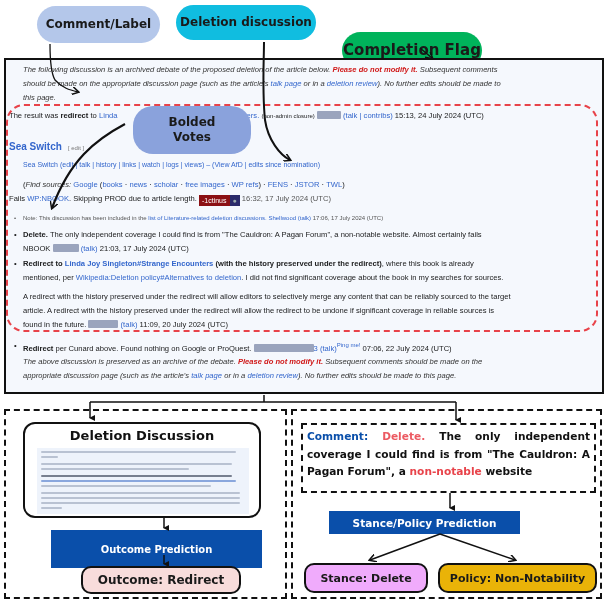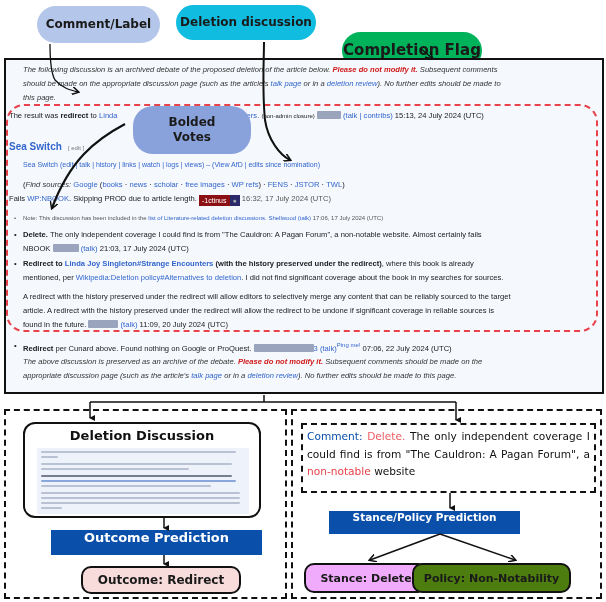--- a/index.html
+++ b/index.html
@@ -51,38 +51,38 @@
     position: absolute; left: 23px; top: 422px; width: 238px; height: 96px;
     border: 2px solid #111; border-radius: 12px; background: #fff;
   }
   #dd-title { position: absolute; left: 0; top: 4px; width: 100%; text-align: center; font-size: 13px; font-weight: bold; color: #111; }
   #dd-mini { position: absolute; left: 12px; top: 24px; width: 212px; height: 66px; background: #eef3fb; overflow: hidden; }
   .mini-line { height: 2px; background: #b9c2d2; margin: 3px 4px 0 4px; border-radius: 1px; }
   .mini-line.blue { background: #8aa7dd; }
   .mini-line.dark { background: #777f8f; }
 
   .blue-bar {
-    position: absolute; display: flex; justify-content: center;
+    position: absolute; display: flex; align-items: center; justify-content: center;
     background: #0a4faa; color: #fff; font-weight: bold; font-family: "DejaVu Sans", sans-serif;
   }
-  #outcome-pred { left: 51px; top: 530px; width: 211px; height: 25px; font-size: 13px; }
+  #outcome-pred { left: 51px; top: 530px; width: 211px; height: 38px; font-size: 10px; }
   #stance-pred { left: 329px; top: 511px; width: 191px; height: 23px; font-size: 10.5px; }
 
   .res-pill {
     position: absolute; display: flex; align-items: center; justify-content: center;
     border: 2px solid #111; border-radius: 10px; font-weight: bold; font-family: "DejaVu Sans", sans-serif; color: #1a1a1a;
   }
   #outcome-redirect { left: 81px; top: 566px; width: 160px; height: 28px; background: #f8dcdb; font-size: 12px; }
   #stance-delete { left: 304px; top: 563px; width: 124px; height: 30px; background: #f0abfc; font-size: 11px; }
-  #policy-non { left: 412px; top: 563px; width: 159px; height: 30px; background: #4d7c0f; font-size: 11px; }
+  #policy-non { left: 438px; top: 563px; width: 159px; height: 30px; background: #eab308; font-size: 11px; }
 
   #comment-box {
     position: absolute; left: 301px; top: 423px; width: 295px; height: 70px;
     border: 2px dashed #111; background: #fff;
-    font-family: "DejaVu Sans", sans-serif; font-weight: normal; font-size: 10.6px; line-height: 17.5px;
+    font-family: "DejaVu Sans", sans-serif; font-weight: bold; font-size: 10.6px; line-height: 17.5px;
     padding: 3px 4px; text-align: justify; color: #111;
   }
   #c-label { color: #0a4faa; }
   #c-stance { color: #ec5a62; }
   #c-policy { color: #e8434a; }
 </style>
 </head>
 <body>
 
 <div class="pill" id="pill-decision">

